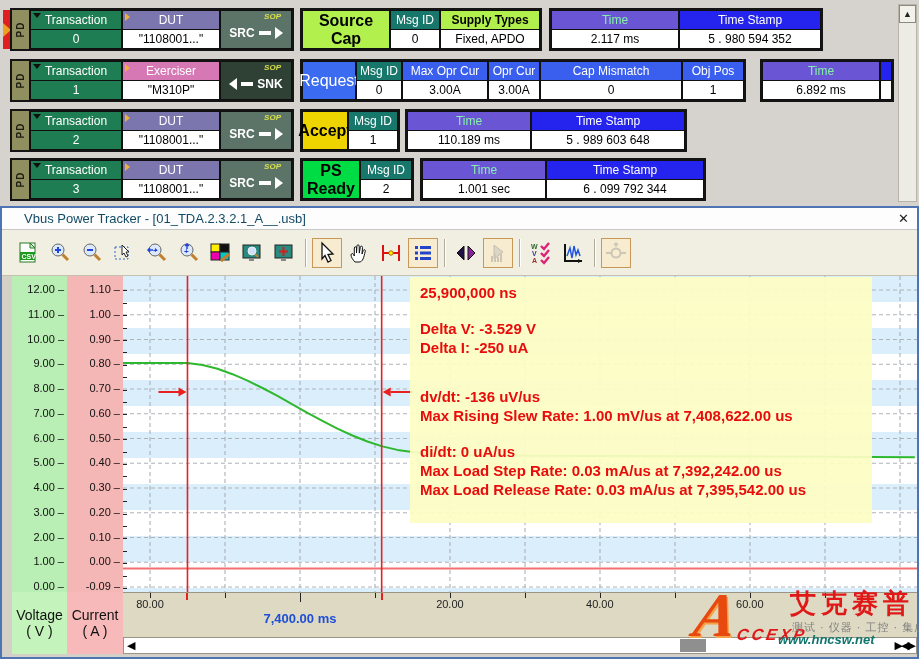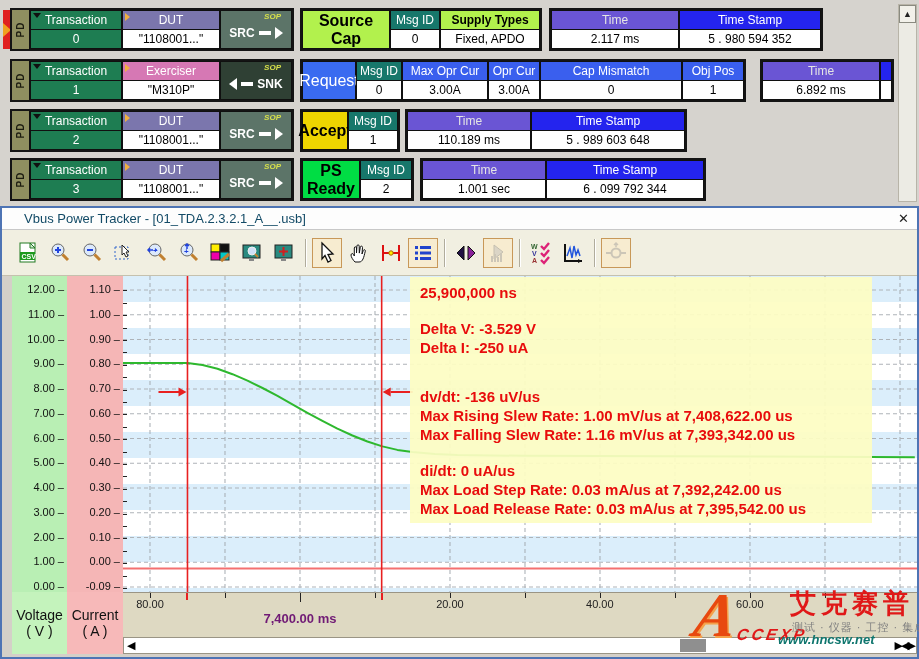--- a/index.html
+++ b/index.html
@@ -16,21 +16,21 @@
   .pdcell span { transform:rotate(-90deg); font-size:10px; font-weight:bold; color:#1c1c10; letter-spacing:1px; }
   .col { display:flex; flex-direction:column; height:100%; }
   .hcell { height:20px; display:flex; align-items:center; justify-content:center;
            font-size:12px; border:1px solid #101010; position:relative; white-space:nowrap; overflow:hidden; }
   .vcell { height:19px; display:flex; align-items:center; justify-content:center;
            font-size:12px; background:#fff; color:#000; border:1px solid #101010; border-top:none; white-space:nowrap; overflow:hidden;}
   .full { height:100%; display:flex; align-items:center; justify-content:center;
           font-size:16px; font-weight:bold; border:1px solid #101010; text-align:center; }
   .hs-green{background:#1e7d52;color:#fff;} .hs-purple{background:#7b76ad;color:#fff;}
   .hs-pink{background:#d678b4;color:#fff;} .hs-teal{background:#17776b;color:#fff;}
-  .hs-blue{background:#3a5fee;color:#fff;} .hs-time{background:#6a55d4;color:#e5e5e5;text-align:center;}
+  .hs-blue{background:#3a5fee;color:#fff;} .hs-time{background:#6a55d4;color:#86efac;text-align:center;}
   .hs-stamp{background:#2424ee;color:#fff;} .hs-lime{background:#b2f14d;color:#000;font-weight:bold;}
   .vs-green{background:#1e7d52;color:#fff;}
   .ms-lime{background:#b2f14d;color:#000;} .ms-blue{background:#3a6bf0;color:#fff;font-weight:normal;}
   .ms-gold{background:#eed500;color:#000;} .ms-bgreen{background:#00dd44;color:#000;}
   .dir-src{background:#5c7468;} .dir-snk{background:#2f4034;}
   .dircell { position:relative; height:100%; flex:1; border:1px solid #101010; color:#fff; }
   .sop { position:absolute; top:1px; right:10px; font-size:8px; font-style:italic; color:#d8e14a; font-weight:bold;}
   .dirrow { position:absolute; bottom:8px; left:0; right:0; display:flex; align-items:center; justify-content:center; gap:4px;
             font-size:12px; font-weight:bold; color:#fff; }
   .abar { width:12px; height:4px; background:#fff; }
@@ -69,21 +69,21 @@
   #plot svg { position:absolute; left:0; top:0; }
   #edge-ticks { position:absolute; left:0; top:3px; width:4px; height:316px;
                 background:repeating-linear-gradient(180deg,transparent 0 11.4px,#222 11.4px 12.4px); }
   #anno { position:absolute; left:287px; top:1px; width:462px; height:246px; background:rgba(253,253,195,.93);
           padding:6px 0 0 10px; z-index:5; }
   #anno .ln { font-size:15px; font-weight:bold; color:#e80c0c; line-height:19px; white-space:nowrap; }
   #anno .g2 { margin-top:17px; } #anno .g3 { margin-top:30px; } #anno .g4 { margin-top:17px; }
   #xaxis { position:absolute; left:121px; top:384px; width:794px; height:45px; background:#ded9c2; border-top:1px solid #9a9585; }
   .xtick { position:absolute; top:0; width:1px; background:#222; }
   .xlbl { position:absolute; top:5px; transform:translateX(-50%); font-size:11px; color:#222; white-space:nowrap; }
-  .xlbl.major { top:18px; font-size:13px; font-weight:bold; color:#701a75;text-align:right; }
+  .xlbl.major { top:18px; font-size:13px; font-weight:bold; color:#1d4ed8;text-align:right; }
   .mtick { position:absolute; top:0; width:2px; height:7px; background:#e82020; }
   #vname { position:absolute; left:10px; top:384px; width:55px; height:62px; background:#c4f3bc;
            display:flex; flex-direction:column; align-items:center; justify-content:center; font-size:14px; color:#111; }
   #cname { position:absolute; left:65px; top:384px; width:56px; height:62px; background:#f7b9b9;
            display:flex; flex-direction:column; align-items:center; justify-content:center; font-size:14px; color:#111; }
   #hscroll { position:absolute; left:121px; top:429px; width:794px; height:17px; background:#fff; border:1px solid #9a9585; }
   #hs-left { position:absolute; left:3px; top:1px; font-size:11px; color:#000; }
   #hs-thumb { position:absolute; left:556px; top:1px; width:26px; height:13px; background:#8f8f8f; }
   #hs-right { position:absolute; right:2px; top:1px; font-size:11px; color:#000; letter-spacing:-2px; }
 
@@ -514,21 +514,20 @@
         <line x1="267.6685552407919" y1="116" x2="289.6685552407919" y2="116" stroke="#e82020" stroke-width="2"></line>
         <polygon points="259.6685552407919,116 267.6685552407919,111.5 267.6685552407919,120.5" fill="#e82020"></polygon>
       </svg>
     <div id="edge-ticks"></div>
     <div id="anno">
         <div class="ln">25,900,000 ns</div>
         <div class="ln g2">Delta V: -3.529 V</div>
         <div class="ln">Delta I: -250 uA</div>
         <div class="ln g3">dv/dt: -136 uV/us</div>
         <div class="ln">Max Rising Slew Rate: 1.00 mV/us at 7,408,622.00 us</div>
-        <div class="ln">Max Falling Slew Rate: 1.16 mV/us at 7,393,342.00 us</div>
         <div class="ln g4">di/dt: 0 uA/us</div>
         <div class="ln">Max Load Step Rate: 0.03 mA/us at 7,392,242.00 us</div>
         <div class="ln">Max Load Release Rate: 0.03 mA/us at 7,395,542.00 us</div>
       </div>
   </div>
 
   <div id="xaxis">
       <div class="xtick" style="left: 26.9915px; height: 5px;"></div>
       <div class="xlbl" style="left: 26.9915px;">80.00</div>
       <div class="xtick" style="left: 176.944px; height: 9px;"></div>

